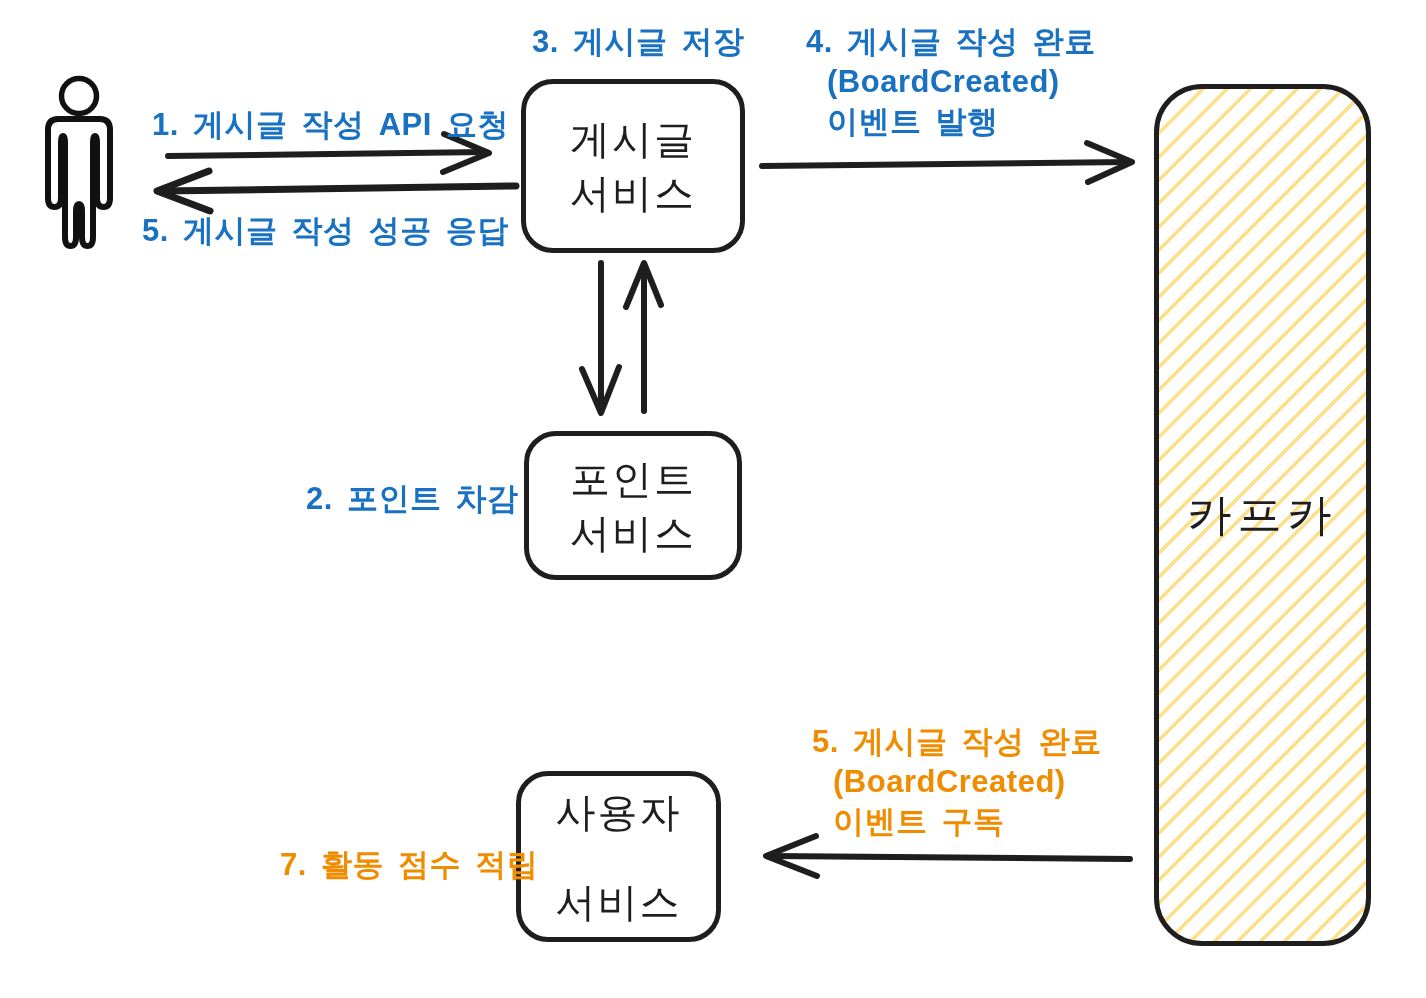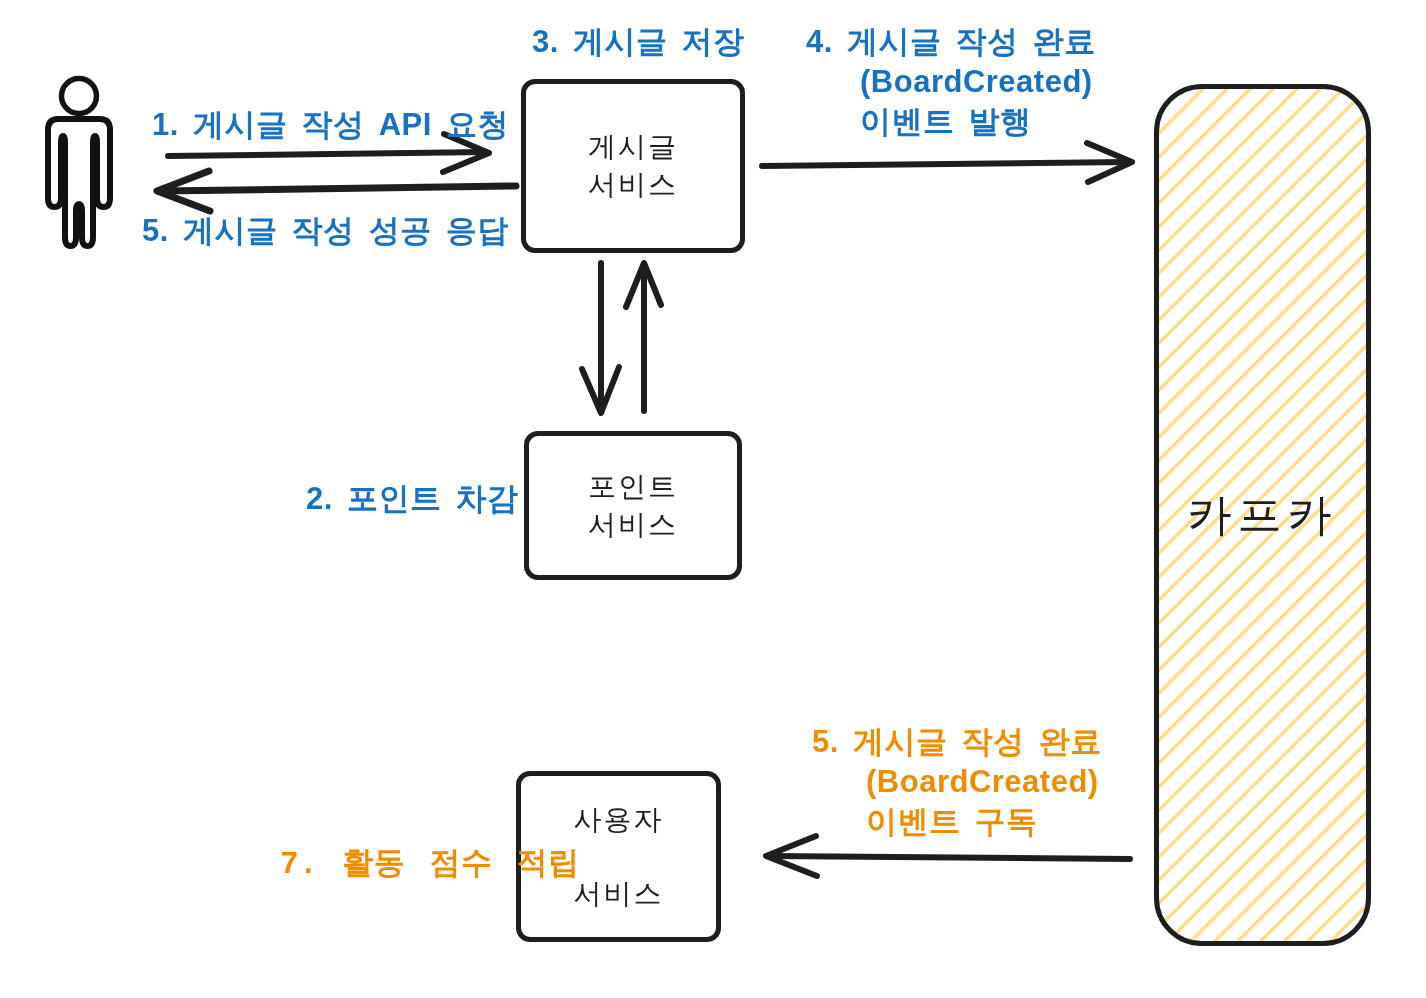--- a/index.html
+++ b/index.html
@@ -5,23 +5,23 @@
   html,body{margin:0;padding:0;background:#fff;}
   .canvas{
     position:relative;width:1426px;height:998px;background:#ffffff;overflow:hidden;
     font-family:"Liberation Sans","DejaVu Sans",sans-serif;color:#1e1e1e;
   }
   svg{display:block;}
   .person-svg{position:absolute;left:36px;top:70px;}
   .arrows-svg{position:absolute;left:0;top:0;pointer-events:none;}
 
   .node{
-    position:absolute;background:#ffffff;border:5px solid #1e1e1e;border-radius:14px;
+    position:absolute;background:#ffffff;border:5px solid #1e1e1e;border-radius:32px;
     display:flex;flex-direction:column;align-items:center;justify-content:center;
-    font-size:28px;line-height:1.35;letter-spacing:2px;font-weight:500;color:#1e1e1e;
+    font-size:40px;line-height:1.35;letter-spacing:2px;font-weight:500;color:#1e1e1e;
     box-sizing:border-box;text-align:left;
   }
   .node-board{left:521px;top:79px;width:224px;height:174px;}
   .node-point{left:524px;top:431px;width:218px;height:149px;}
   .node-user{left:516px;top:771px;width:205px;height:171px;gap:36px;}
 
   .node-kafka{
     position:absolute;left:1154px;top:84px;width:217px;height:862px;box-sizing:border-box;
     border:5px solid #1e1e1e;border-radius:48px;
     background:repeating-linear-gradient(135deg,
@@ -30,21 +30,21 @@
     display:flex;align-items:center;justify-content:center;
     font-size:44px;font-weight:500;letter-spacing:6px;color:#1e1e1e;
   }
 
   .lbl{
     position:absolute;font-size:31px;font-weight:700;white-space:nowrap;
     letter-spacing:0.5px;word-spacing:5px;line-height:40px;
   }
   .lbl-blue{color:#1971c2;}
   .lbl-orange{color:#f08c00;}
-  .lbl .indent{margin-left:54px;}
+  .lbl .indent{margin-left:21px;}
 </style>
 </head>
 <body>
 
 <div class="canvas">
 
   <svg class="person-svg" width="130" height="190" viewBox="0 0 130 190" fill="none" stroke="#111111" stroke-width="6" stroke-linecap="round" stroke-linejoin="round">
     <circle cx="43" cy="26" r="17.5" stroke-width="5.5"></circle>
     <path d="M 22 49 L 64 49 Q 74 49 74 60 L 74 128 Q 74 137 67.5 137 Q 61 137 61 128 L 61 72
          Q 61 66 59 66 Q 57 66 57 72 L 57 167 Q 57 176 51.5 176 Q 46 176 46 167 L 46 141
@@ -112,15 +112,15 @@
   </div>
 
   <div class="lbl lbl-blue" style="left:306px;top:479px;">2. 포인트 차감</div>
 
   <div class="lbl lbl-orange" style="left:812px;top:722px;">
     <div>5. 게시글 작성 완료</div>
     <div class="indent">(BoardCreated)</div>
     <div class="indent">이벤트 구독</div>
   </div>
 
-  <div class="lbl lbl-orange" style="left:280px;top:845px;font-family:Liberation Mono, monospace;">7. 활동 점수 적립</div>
+  <div class="lbl lbl-orange" style="left:280px;top:845px;">7. 활동 점수 적립</div>
 
 </div>
 
 </body></html>

